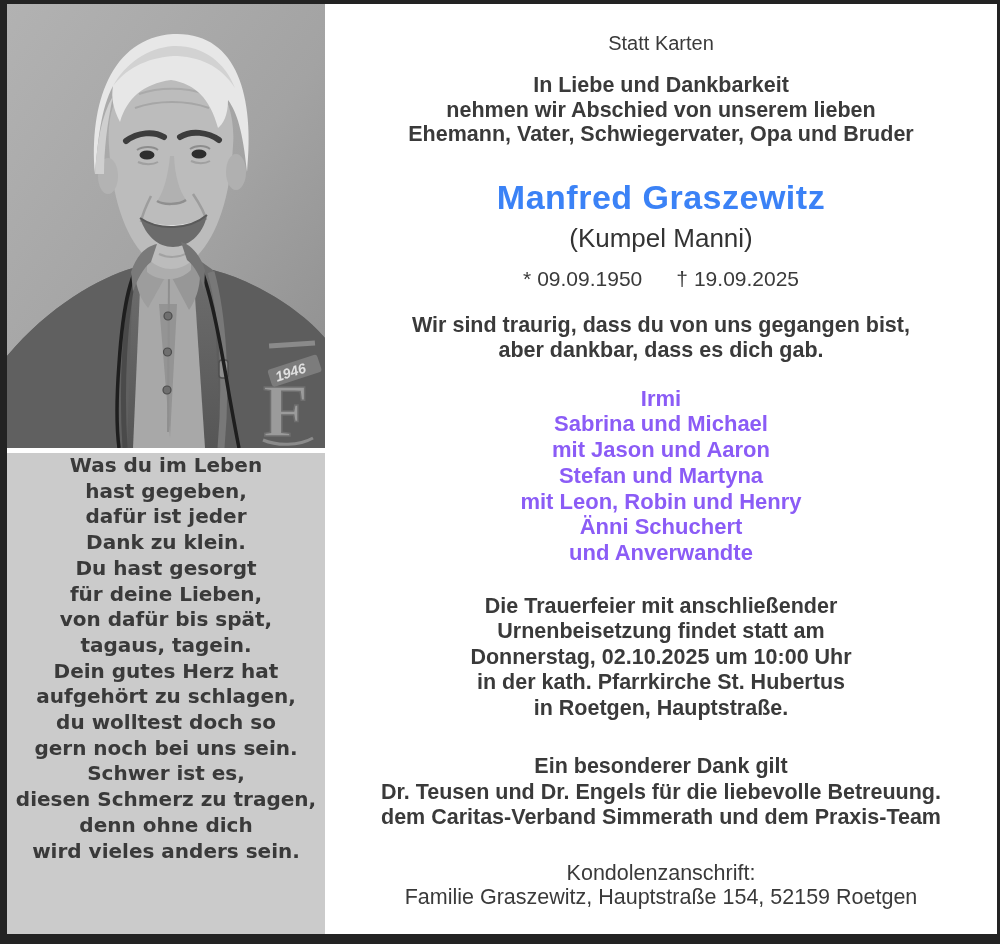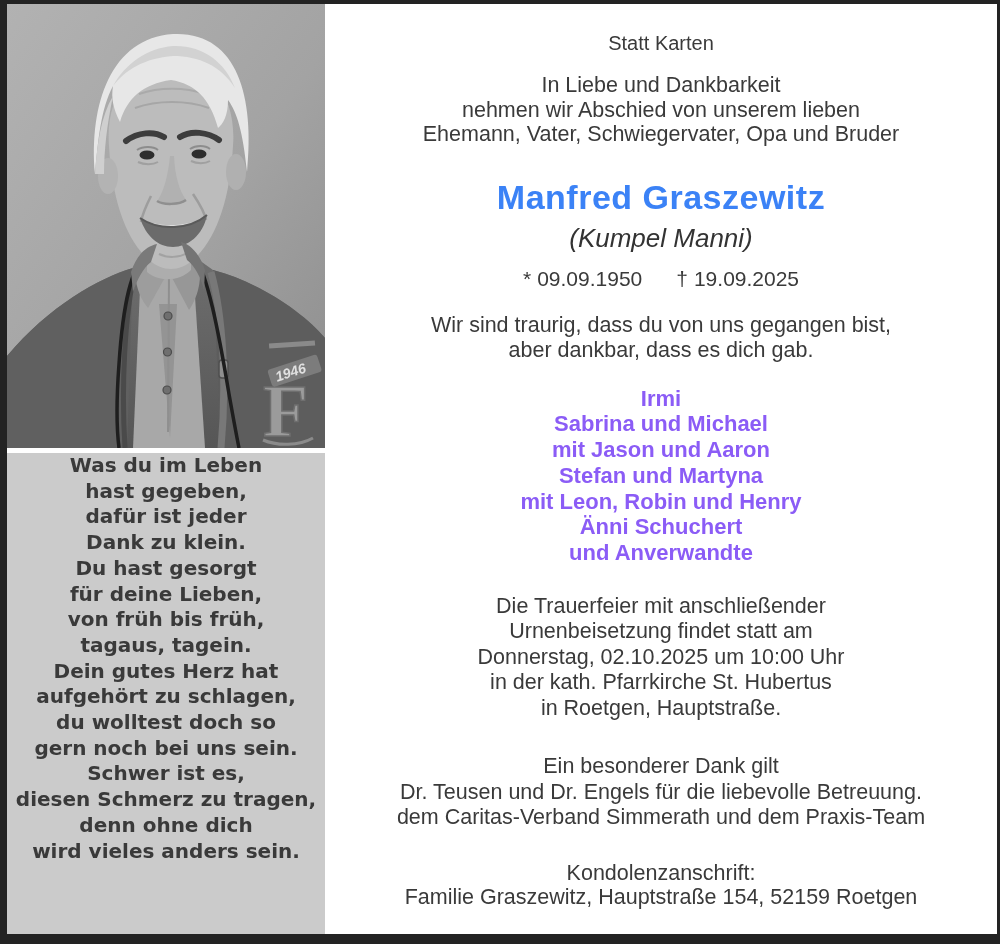--- a/index.html
+++ b/index.html
@@ -34,30 +34,30 @@
   }
   
   .right-col{
     flex:1;
     text-align:center;
     color:#3a3a3a;
     padding-top:27px;
   }
   .pre-header{font-size:20px;line-height:25px;}
   .intro{margin-top:17px;font-size:21.5px;line-height:24.6px;}
-  .intro div, .para div{white-space:nowrap;}
+  .intro div, .para div{white-space:nowrap;font-weight:bold;}
   .deceased-name{
     margin:31px 0 0 0;
     font-size:34px;
     line-height:38px;
     font-weight:700;
     color:#3b82f6;
     letter-spacing:.5px;
   }
-  .nickname{margin-top:7px;font-size:26px;line-height:30px;color:#333333;font-style:italic;}
+  .nickname{margin-top:7px;font-size:26px;line-height:30px;color:#333333;}
   .dates{
     margin-top:13px;
     font-size:21px;line-height:26px;
     display:flex;justify-content:center;gap:34px;
     color:#3a3a3a;
   }
   .dates .sym{margin-right:6px;}
   .grief{margin-top:21px;font-size:21.5px;line-height:25.5px;}
   .mourners{margin-top:22px;font-size:22px;line-height:25.7px;font-weight:700;color:#8b5cf6;}
   .funeral{margin-top:28px;font-size:21.5px;line-height:25.5px;}
@@ -164,21 +164,21 @@
     <div class="photo-gap"></div>
 
     <div class="poem-box">
       <div class="poem">
           <div class="poem-line">Was du im Leben</div>
           <div class="poem-line">hast gegeben,</div>
           <div class="poem-line">dafür ist jeder</div>
           <div class="poem-line">Dank zu klein.</div>
           <div class="poem-line">Du hast gesorgt</div>
           <div class="poem-line">für deine Lieben,</div>
-          <div class="poem-line">von früh bis früh,</div>
+          <div class="poem-line">von dafür bis spät,</div>
           <div class="poem-line">tagaus, tagein.</div>
           <div class="poem-line">Dein gutes Herz hat</div>
           <div class="poem-line">aufgehört zu schlagen,</div>
           <div class="poem-line">du wolltest doch so</div>
           <div class="poem-line">gern noch bei uns sein.</div>
           <div class="poem-line">Schwer ist es,</div>
           <div class="poem-line">diesen Schmerz zu tragen,</div>
           <div class="poem-line">denn ohne dich</div>
           <div class="poem-line">wird vieles anders sein.</div>
         </div>

